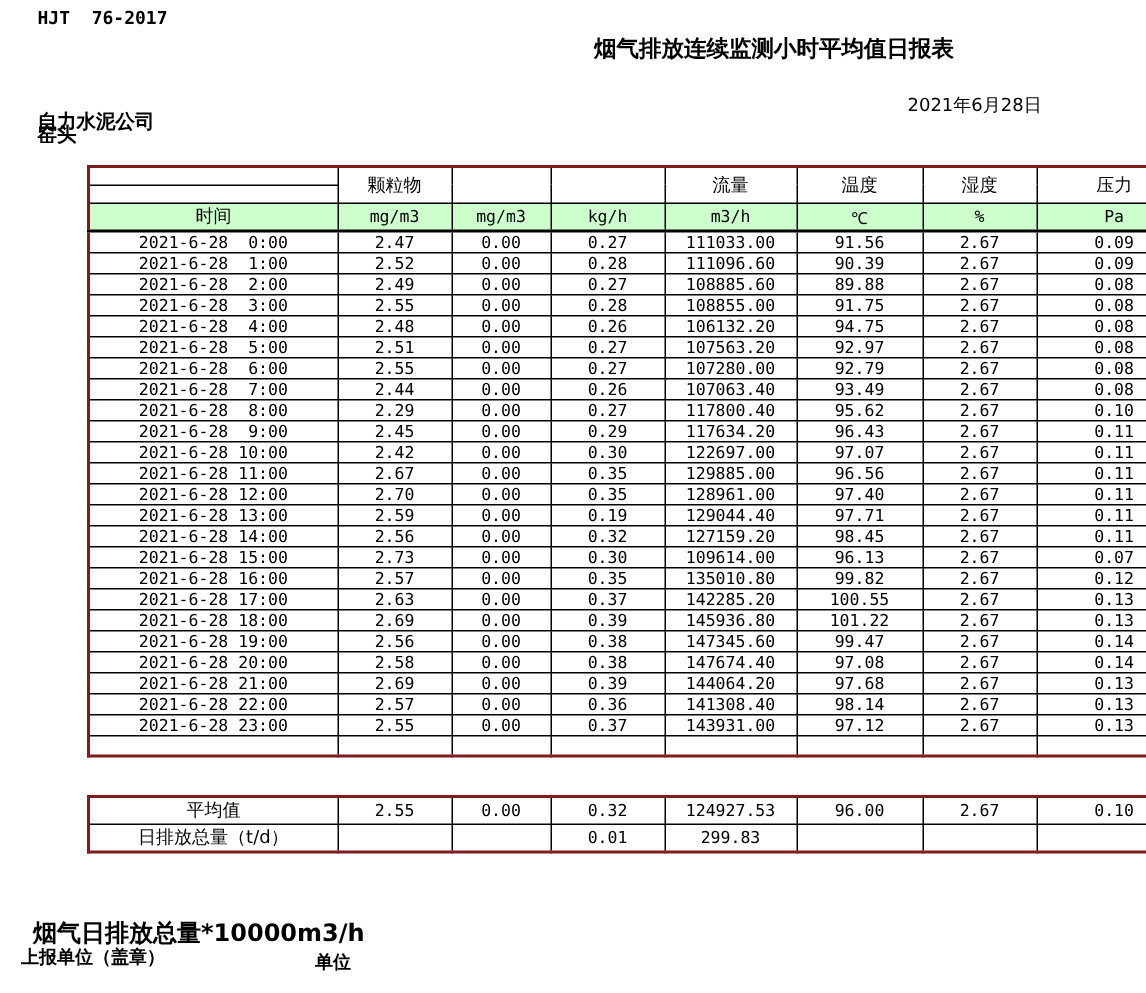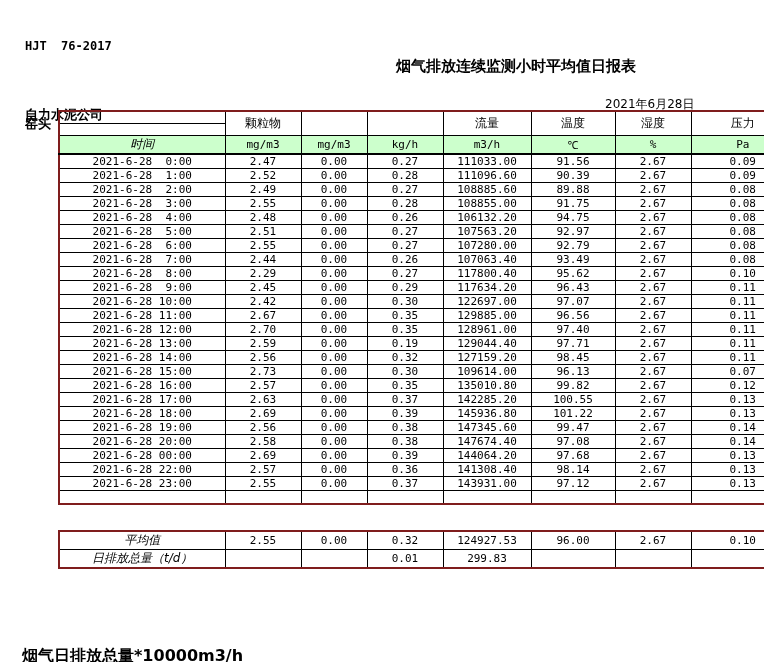--- a/index.html
+++ b/index.html
@@ -1,21 +1,21 @@
 <!DOCTYPE html>
 <html><head>
 <meta charset="utf-8">
 <style>
   * { margin:0; padding:0; box-sizing:border-box; }
   html,body { width:764px; height:662px; }
   body {
     position:relative; background:#ffffff; color:#000;
     font-family:"DejaVu Sans", sans-serif; overflow:hidden;
   }
-  .abs { position:absolute;margin-top:34px; }
+  .abs { position:absolute; }
 
   .std-label {
     left:25px; top:5px; font-weight:bold; font-size:12px;
     font-family:"DejaVu Sans Mono", monospace; white-space:pre;
   }
   .report-title {
     left:516px; top:23px; transform:translateX(-50%);
     font-weight:bold; font-size:15px; white-space:nowrap;
   }
   .company-name { left:25px; top:72px; font-weight:bold; font-size:13px; }
@@ -38,23 +38,23 @@
     border:1px solid #000; text-align:center; vertical-align:middle;
     font-weight:normal; font-size:11px; white-space:pre; overflow:hidden;
     padding:0;
   }
   .h1 td, .h1 th { height:12px; font-size:12px; font-family:"DejaVu Sans", sans-serif; }
   .h2 td { height:12px; }
   .unit-row th {
     height:17px; background:#ccffcc; border-bottom:2px solid #000;
     font-size:11px;
   }
-  .unit-row th:first-child { font-size:12px; font-family:"DejaVu Sans", sans-serif;font-style:italic; }
+  .unit-row th:first-child { font-size:12px; font-family:"DejaVu Sans", sans-serif; }
   tbody td { height:13.6px; }
-  .sum-table td:first-child { font-family:"DejaVu Sans", sans-serif; font-size:12px;font-style:italic; }
+  .sum-table td:first-child { font-family:"DejaVu Sans", sans-serif; font-size:12px; }
 
   .foot-note  { left:22px; top:612px; font-weight:bold; font-size:16px; }
   .stamp-line { left:14px; top:630px; font-weight:bold; font-size:12px; }
   .unit-label { left:210px; top:633px; font-weight:bold; font-size:12px; }
 </style>
 </head>
 <body>
 
 <div class="abs std-label">HJT  76-2017</div>
 <div class="abs report-title">烟气排放连续监测小时平均值日报表</div>
@@ -303,21 +303,21 @@
         <td>2021-6-28 20:00</td>
         <td>2.58</td>
         <td>0.00</td>
         <td>0.38</td>
         <td>147674.40</td>
         <td>97.08</td>
         <td>2.67</td>
         <td>0.14</td>
       </tr>
       <tr>
-        <td>2021-6-28 00:00</td>
+        <td>2021-6-28 21:00</td>
         <td>2.69</td>
         <td>0.00</td>
         <td>0.39</td>
         <td>144064.20</td>
         <td>97.68</td>
         <td>2.67</td>
         <td>0.13</td>
       </tr>
       <tr>
         <td>2021-6-28 22:00</td>

